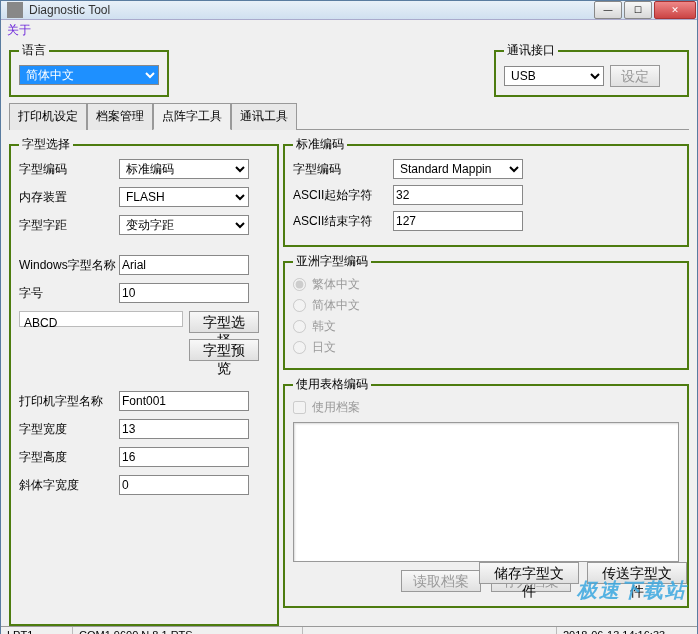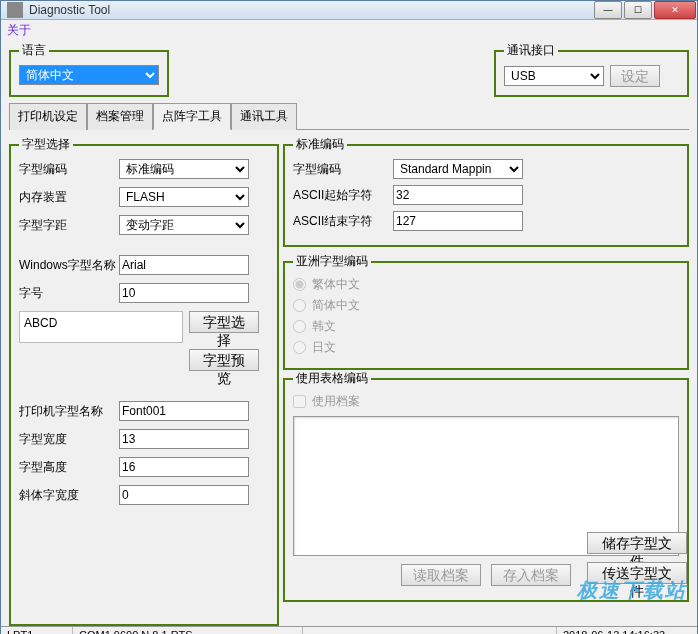--- a/index.html
+++ b/index.html
@@ -31,37 +31,37 @@
 .tab + .tab { border-left: 1px solid #999; }
 .panel { display: flex; gap: 4px; padding-top: 6px; }
 .left-col { width: 270px; }
 .right-col { flex: 1; }
 .font-sel-fs { height: 490px; }
 .row { display: flex; align-items: center; margin-bottom: 8px; }
 .row label { width: 100px; flex-shrink: 0; }
 .row select, .row input { width: 130px; }
 .sep { height: 12px; }
 .preview-row { display: flex; gap: 6px; margin-bottom: 6px; }
-.preview-box { width: 164px; height: 32px; background: #fff; border: 1px solid #bbb; padding: 4px; }
+.preview-box { width: 164px; height: 16px; background: #fff; border: 1px solid #bbb; padding: 4px; }
 .small-btn-col { display: flex; flex-direction: column; gap: 6px; }
 .small-btn-col .btn { width: 70px; }
 .std-fs { margin-bottom: 6px; }
 .std-row { display: flex; align-items: center; margin-bottom: 6px; }
 .std-row label { width: 100px; }
 .std-row select, .std-row input { width: 130px; }
-.asia-fs { }
+.asia-fs { margin-bottom: 6px; }
 .radio-row { display: flex; align-items: center; margin-bottom: 4px; color: #999; }
 .radio-row input { margin-right: 6px; }
 .table-fs { height: 232px; }
 .chk-row { display: flex; align-items: center; margin-bottom: 6px; color: #999; }
 .chk-row input { margin-right: 6px; }
 .listarea { width: 100%; height: 140px; background: #fff; border: 1px solid #999; box-shadow: inset 1px 1px 2px rgba(0,0,0,.15); overflow: auto; }
 .file-btns { display: flex; gap: 10px; margin-top: 8px; justify-content: center; }
 .file-btns .btn { width: 80px; color: #999; }
-.right-action-btns { position: absolute; right: 10px; bottom: 42px; display: flex; flex-direction: column; gap: 8px; }
+.right-action-btns { position: absolute; right: 10px; bottom: 42px; display: flex; flex-direction: row; gap: 8px; }
 .right-action-btns .btn { width: 100px; }
 .statusbar { height: 20px; border-top: 1px solid #999; background: #f0f0f0; display: flex; font-size: 11px; }
 .statusbar div { border-right: 1px solid #bbb; padding: 2px 6px; }
 .sb1 { width: 72px; }
 .sb2 { width: 230px; }
 .sb3 { flex: 1; }
 .sb4 { width: 140px; border-right: none !important; }
 .watermark { position: absolute; right: 10px; bottom: 22px; color: #3ba8e0; font-size: 20px; font-weight: bold; letter-spacing: 2px; opacity: .85; font-style: italic; pointer-events: none; }
 </style>
 </head>

